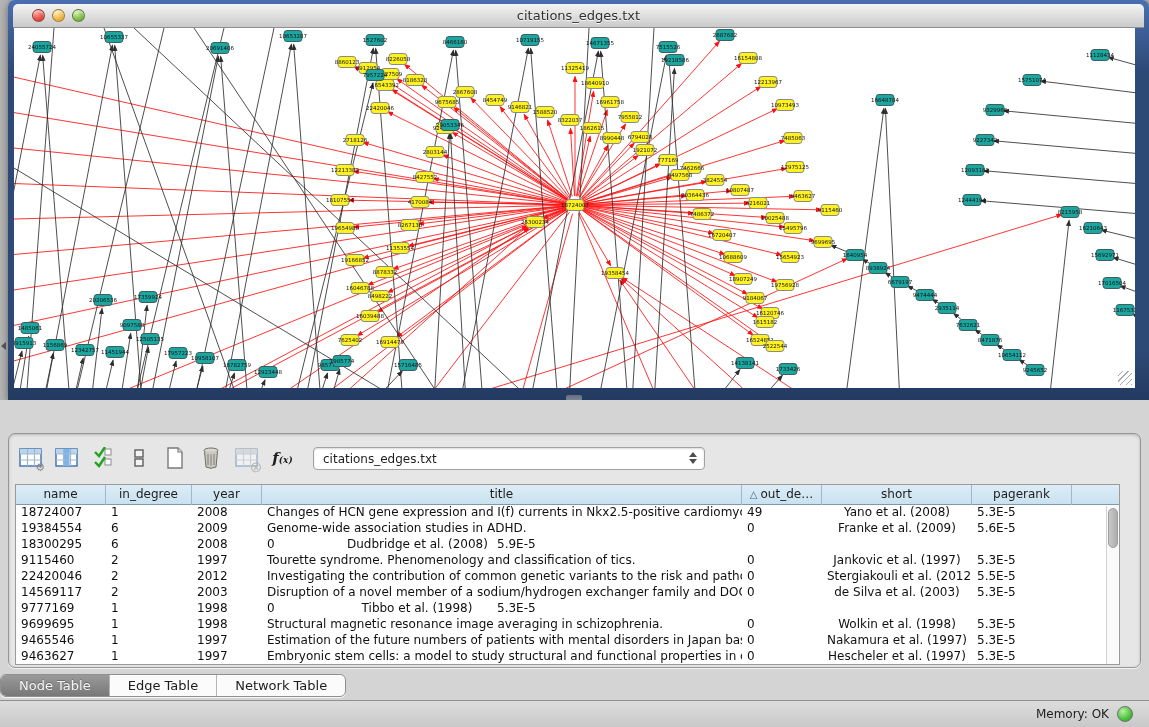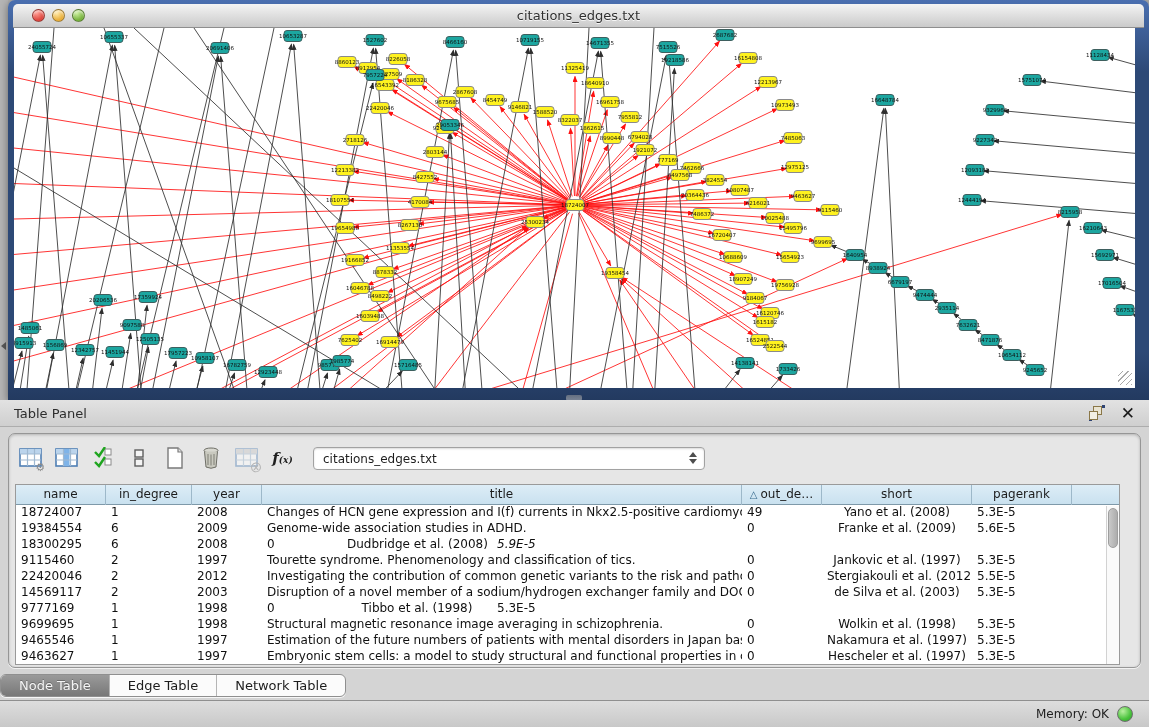--- a/index.html
+++ b/index.html
@@ -776,30 +776,20 @@
             </g>
           </g>
       </svg>
       <div class="resize-grip"></div>
     </div>
   </div>
 
   <div class="splitter-handle"></div>
 
   <div class="table-panel">
-    <div class="panel-header">
-      <span class="panel-title">Table Panel</span>
-      <span class="float-icon">
-        <i class="dot1"></i>
-          <i class="dot2"></i>
-          <i class="sq1"></i>
-          <i class="sq2"></i>
-      </span>
-      <span class="close-x">✕</span>
-    </div>
 
     <div class="inner-panel">
       <div class="toolbar" id="toolbar">
 
         <div class="tb-icon">
     <svg width="24" height="22" viewBox="0 0 24 22">
       <rect x="1" y="2" width="21" height="17" fill="#FFFFFF" stroke="#4F7FB5" stroke-width="1.6"></rect>
       <rect x="1" y="2" width="21" height="5" fill="#BBD4EC"></rect>
 
       <path d="M8.5 2 V19 M15.5 2 V19 M1 7 H22 M1 13 H22" stroke="#9FB8D0" stroke-width="1.2"></path>
@@ -890,21 +880,21 @@
               <div class="gr-cell" style="width: 80px; text-align: left;">0</div>
               <div class="gr-cell" style="width: 150px; text-align: center;">Franke et al. (2009)</div>
               <div class="gr-cell" style="width: 100px; text-align: left;">5.6E-5</div>
             </div>
             <div class="grid-row">
               <div class="gr-cell" style="width: 90px; text-align: left;">18300295</div>
               <div class="gr-cell" style="width: 86px; text-align: left;">6</div>
               <div class="gr-cell" style="width: 70px; text-align: left;">2008</div>
               <div class="gr-cell" style="width: 80px; text-align: left;">0</div>
               <div class="gr-cell" style="width: 150px; text-align: center;">Dudbridge et al. (2008)</div>
-              <div class="gr-cell" style="width: 100px; text-align: left; font-style: italic;">5.9E-5</div>
+              <div class="gr-cell" style="width: 100px; text-align: left;">5.9E-5</div>
             </div>
             <div class="grid-row">
               <div class="gr-cell" style="width: 90px; text-align: left;">9115460</div>
               <div class="gr-cell" style="width: 86px; text-align: left;">2</div>
               <div class="gr-cell" style="width: 70px; text-align: left;">1997</div>
               <div class="gr-cell" style="width: 480px; text-align: left;">Tourette syndrome. Phenomenology and classification of tics.</div>
               <div class="gr-cell" style="width: 80px; text-align: left;">0</div>
               <div class="gr-cell" style="width: 150px; text-align: center;">Jankovic et al. (1997)</div>
               <div class="gr-cell" style="width: 100px; text-align: left;">5.3E-5</div>
             </div>

